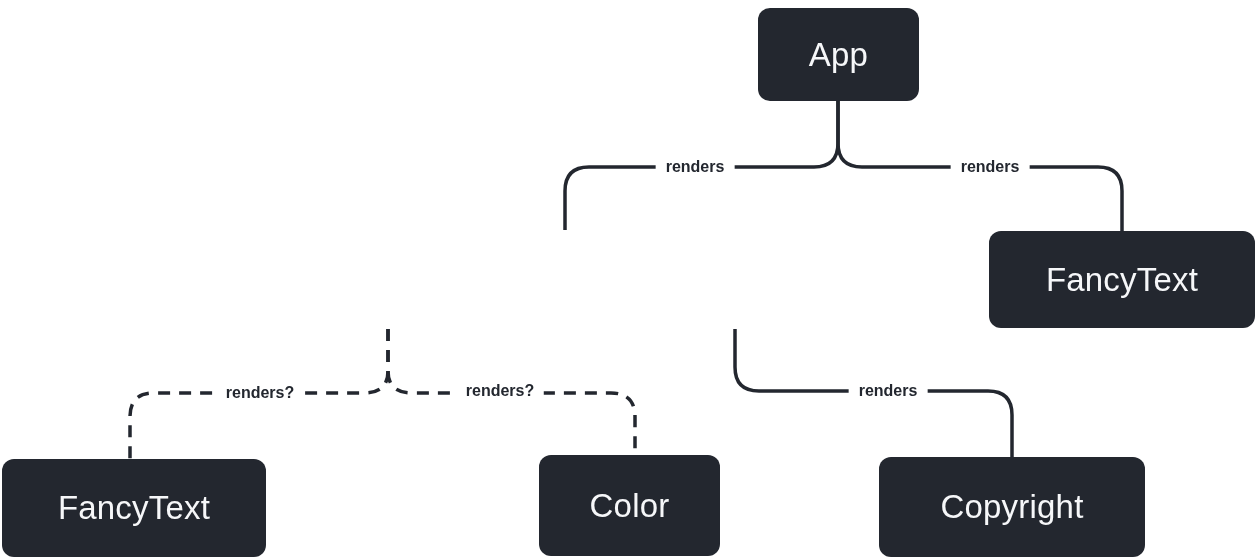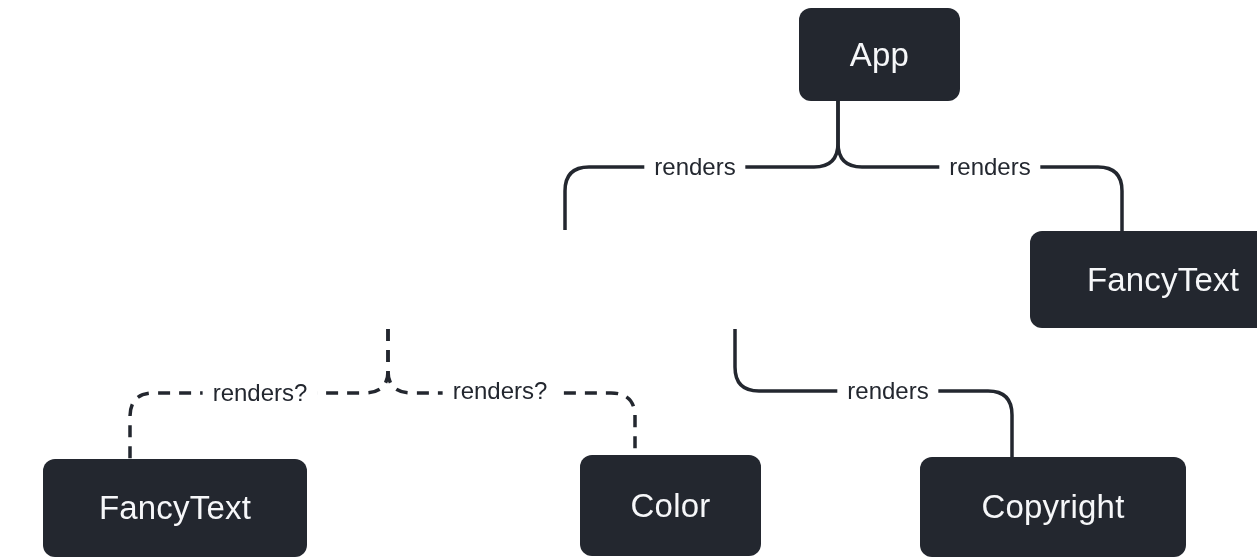--- a/index.html
+++ b/index.html
@@ -35,36 +35,35 @@
     display: flex;
     align-items: center;
     justify-content: center;
     background: var(--node-bg, #23272f);
     color: var(--node-text, #f6f7f9);
     border-radius: 12px;
     font-size: 33px;
     font-weight: 400;
     letter-spacing: 0.2px;
     white-space: nowrap;
-    margin-left: 41px;
   }
   .node-app               { left: 758px; top: 8px;   width: 161px; height: 93px;  }
   .node-inspiration       { left: 333px; top: 230px; width: 463px; height: 99px;  }
   .node-fancy-text-top    { left: 989px; top: 231px; width: 266px; height: 97px;  }
   .node-fancy-text-bottom { left: 2px;   top: 459px; width: 264px; height: 98px;  }
   .node-color             { left: 539px; top: 455px; width: 181px; height: 101px; }
   .node-copyright         { left: 879px; top: 457px; width: 266px; height: 100px; }
 
   .edge-label {
     position: absolute;
     transform: translate(-50%, -50%);
     background: var(--background, #ffffff);
     color: var(--label-text, #23272f);
-    font-size: 24px;
-    font-weight: 400;
+    font-size: 16px;
+    font-weight: 700;
     padding: 2px 10px;
     white-space: nowrap;
   }
   .label-renders-left      { left: 695px; top: 167px; }
   .label-renders-right     { left: 990px; top: 167px; }
   .label-renders-q-left    { left: 260px; top: 393px; }
   .label-renders-q-right   { left: 500px; top: 391px; }
   .label-renders-copyright { left: 888px; top: 391px; }
 </style>
 </head>

